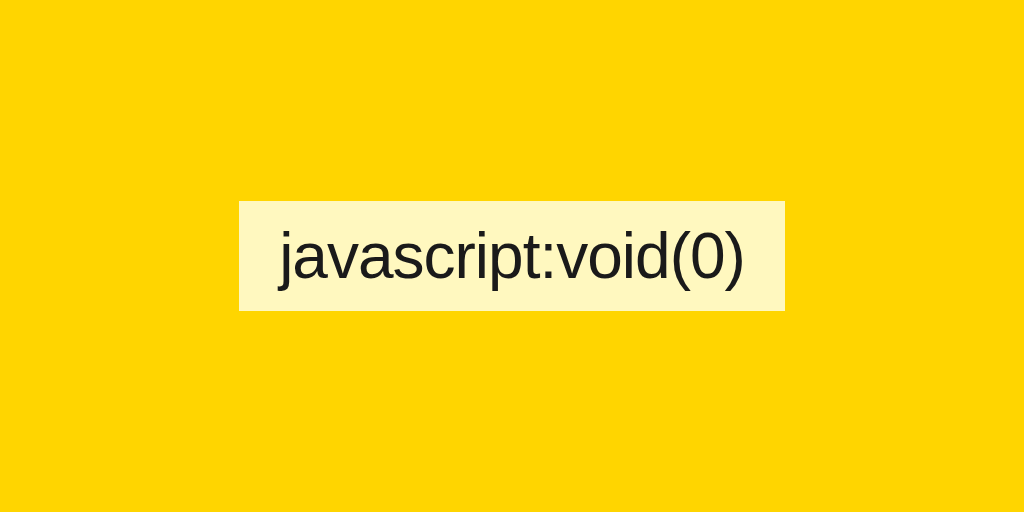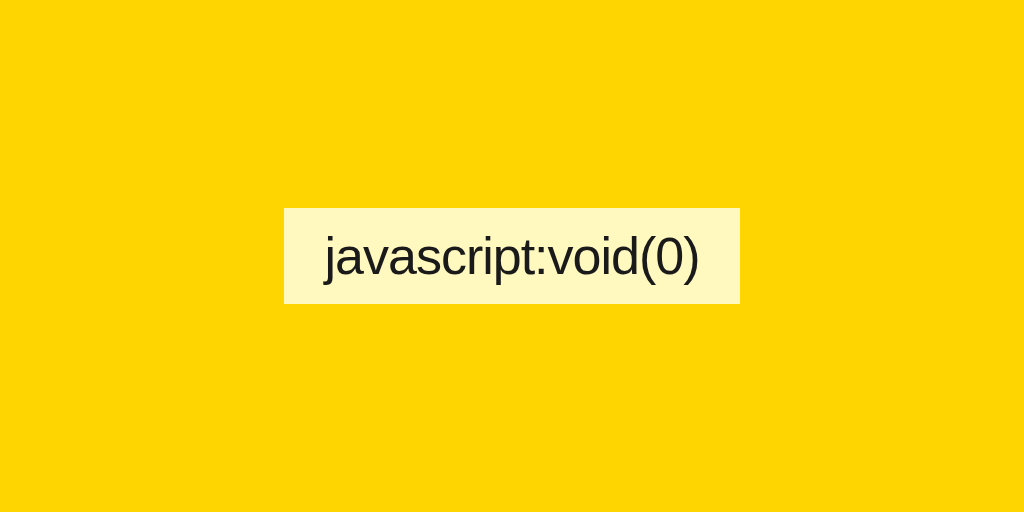--- a/index.html
+++ b/index.html
@@ -15,21 +15,21 @@
       align-items: center;
       justify-content: center;
       font-family: Arial, Helvetica, sans-serif;
     }
     .banner {
       background-color: #FFF8BF;
       padding: 18px 40px;
       display: inline-block;
     }
     .banner-text {
-      font-size: 52px;
+      font-size: 64px;
       color: #1a1a1a;
       font-weight: 400;
       letter-spacing: -1px;
       margin-top: 10px;
     }
   </style>
 </head>
 <body>
 
 <div class="banner">

